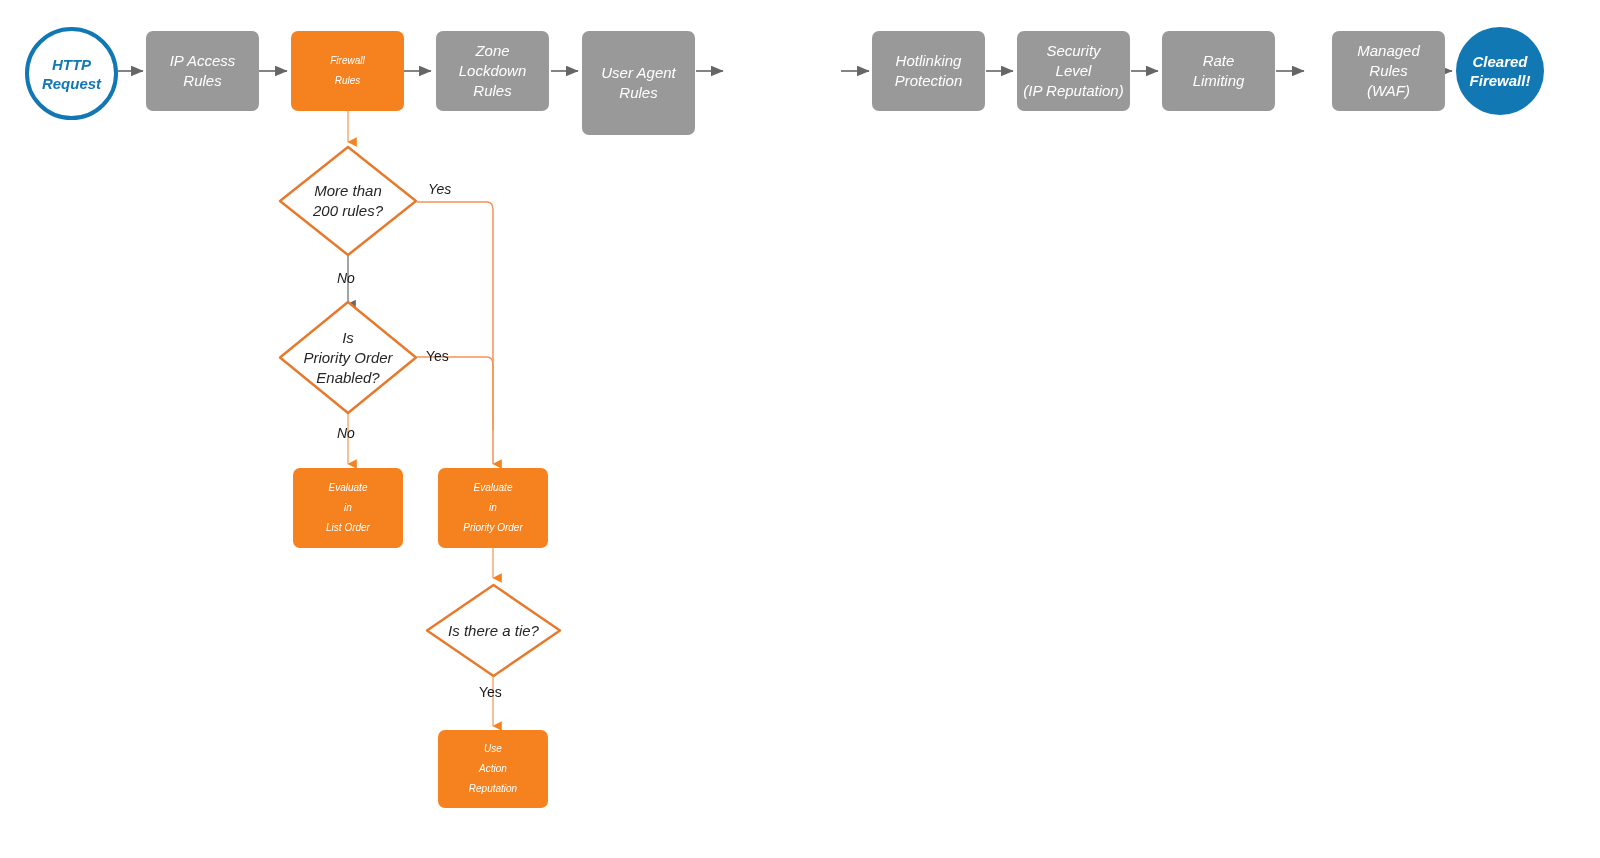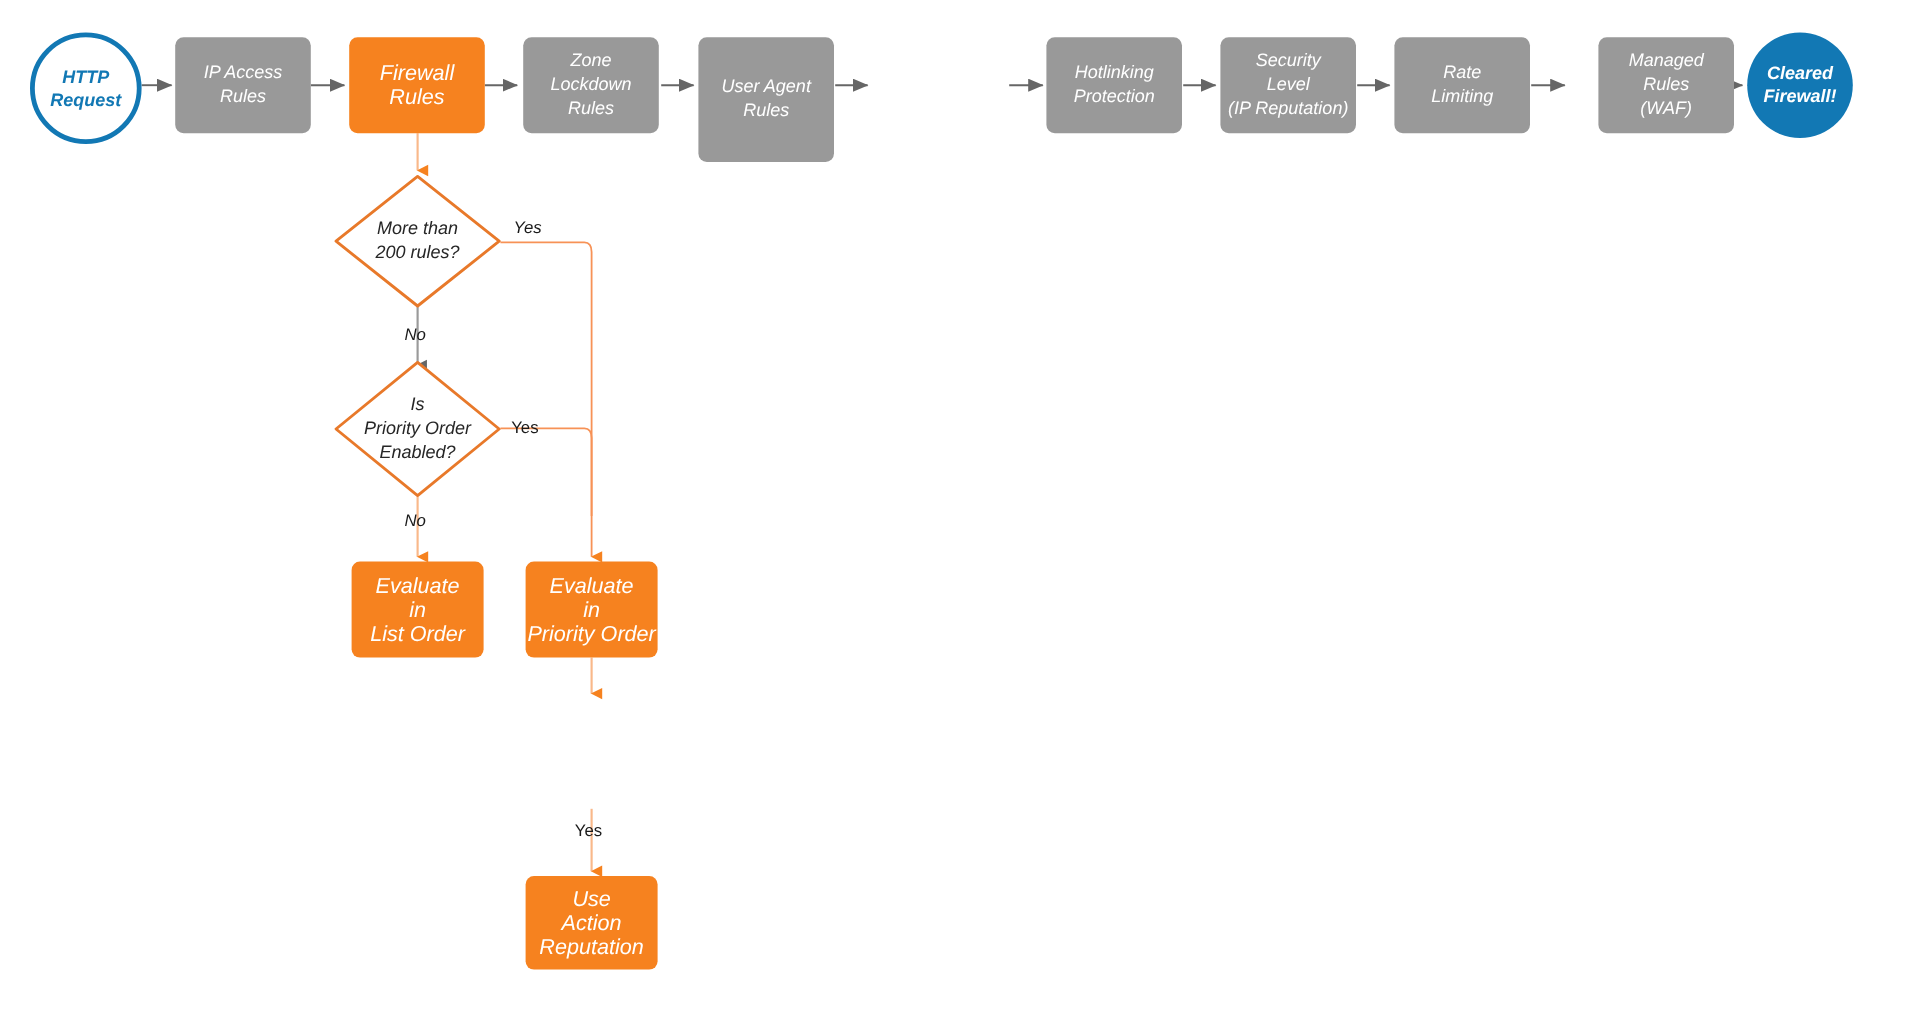--- a/index.html
+++ b/index.html
@@ -51,21 +51,21 @@
     background: #999999;
     color: #ffffff;
     font-style: italic;
     font-size: 15px;
     line-height: 20px;
   }
   .box-orange {
     background: #F6821F;
     color: #ffffff;
     font-style: italic;
-    font-size: 18px;
+    font-size: 10px;
     line-height: 20px;
   }
 
   
   .circle {
     border-radius: 50%;
     font-style: italic;
     font-weight: bold;
     font-size: 15px;
     line-height: 19px;
@@ -239,20 +239,26 @@
 
   <div class="node diamond" style="left:278px; top:300px; width:140px; height:115px;">
     <svg class="diamond-shape" viewBox="0 0 140 115" preserveAspectRatio="none" xmlns="http://www.w3.org/2000/svg">
       <polygon points="70,2 138,57.5 70,113 2,57.5" fill="#ffffff" stroke="#E8792A" stroke-width="2.4" stroke-linejoin="round"></polygon>
     </svg>
     <span class="label">Is
 Priority Order
 Enabled?</span>
   </div>
 
+  <div class="node diamond" style="left:425px; top:583px; width:137px; height:95px;">
+    <svg class="diamond-shape" viewBox="0 0 137 95" preserveAspectRatio="none" xmlns="http://www.w3.org/2000/svg">
+      <polygon points="68.5,2 135,47.5 68.5,93 2,47.5" fill="#ffffff" stroke="#E8792A" stroke-width="2.4" stroke-linejoin="round"></polygon>
+    </svg>
+    <span class="label">Is there a tie?</span>
+  </div>
 
   <div class="node box box-orange" style="left:293px; top:468px; width:110px; height:80px;">
     <span class="label">Evaluate
 in
 List Order</span>
   </div>
 
   <div class="node box box-orange" style="left:438px; top:468px; width:110px; height:80px;">
     <span class="label">Evaluate
 in

